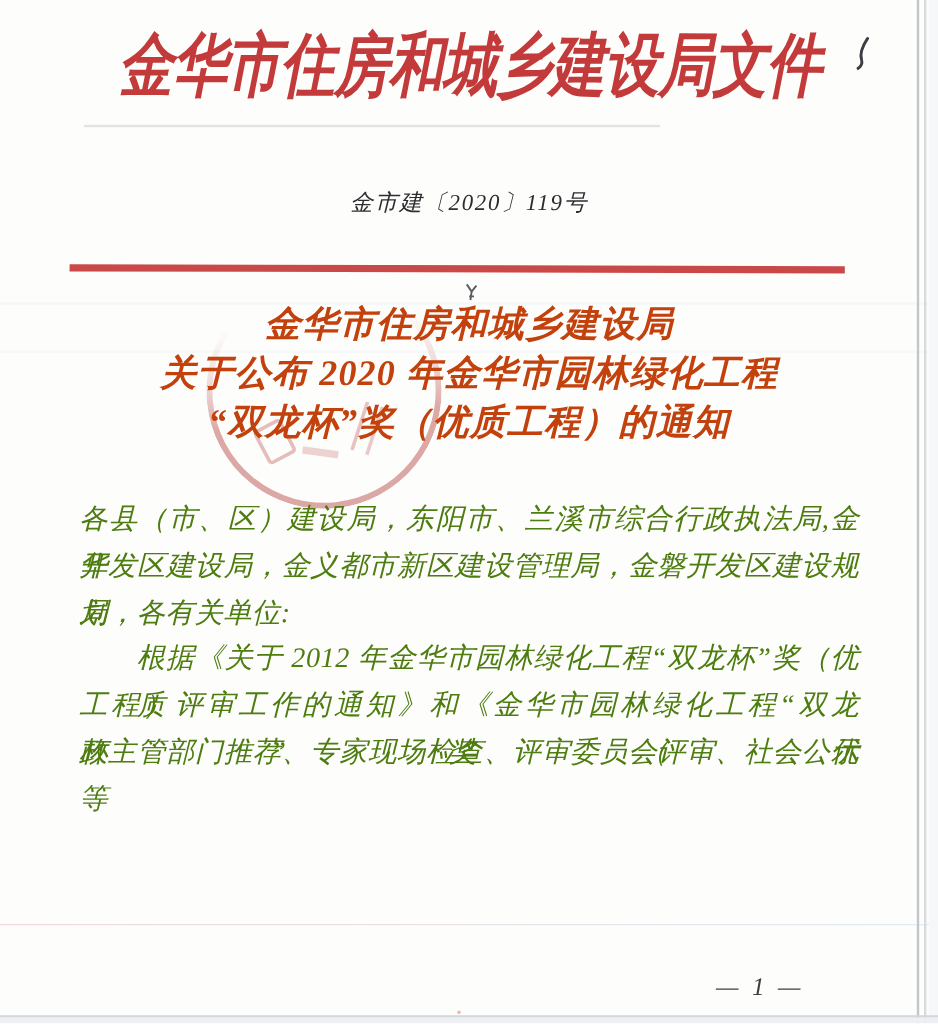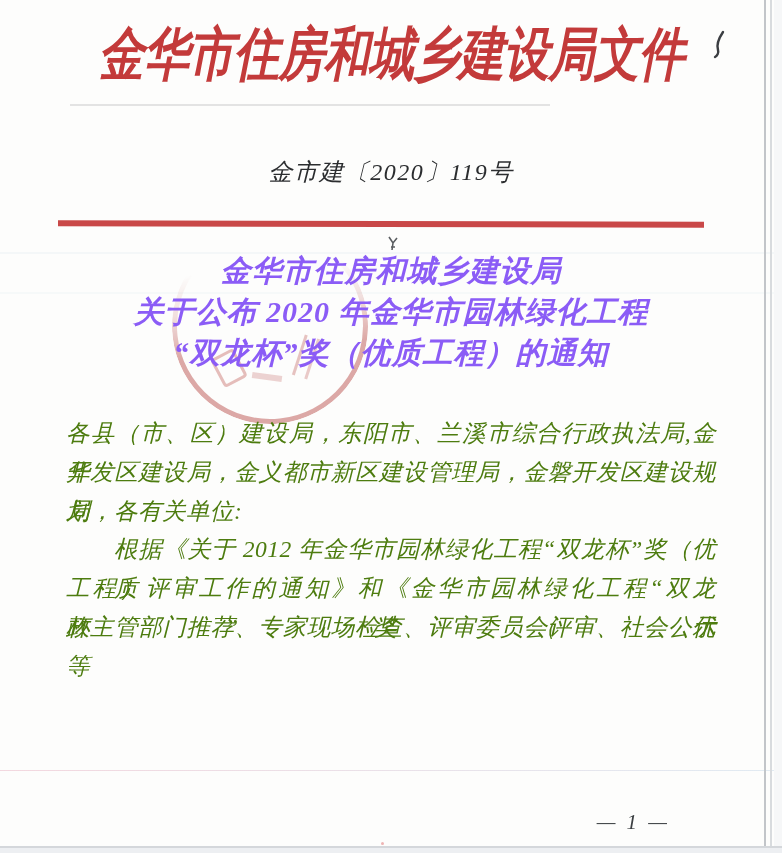--- a/index.html
+++ b/index.html
@@ -24,36 +24,36 @@
     transform-origin:center;
     letter-spacing:-1px;
   }
   .smudge-under-header {
     position:absolute; left:70px; top:104px; width:480px; height:2px;
     background:rgba(170,170,170,0.30); filter:blur(0.6px);
   }
   .doc-number {
     position:absolute; top:156px; left:0; width:782px;
     text-align:center;
-    font-size:24px; color:#2b2d2f; letter-spacing:1.5px;
+    font-size:19px; color:#2b2d2f; letter-spacing:1.5px;
   }
 
   
   .red-rule {
     position:absolute; left:58px; top:221px; width:646px; height:6px;
     background:#c94848;
     transform:rotate(0.15deg);
   }
   .center-squiggle { position:absolute; left:386px; top:235px; }
 
   
   .notice-title {
     position:absolute; top:250px; left:0; width:782px;
     text-align:center;
-    font-size:30px; font-weight:bold; color:#8b5cf6;
+    font-size:30px; font-weight:bold; color:#c2410c;
     line-height:41px;
     letter-spacing:1px;
   }
 
   
   .seal {
     position:absolute; left:172px; top:228px; width:196px; height:196px;
     border-radius:50%;
     border:5px solid rgba(188,84,80,0.50);
     transform:rotate(-6deg);

